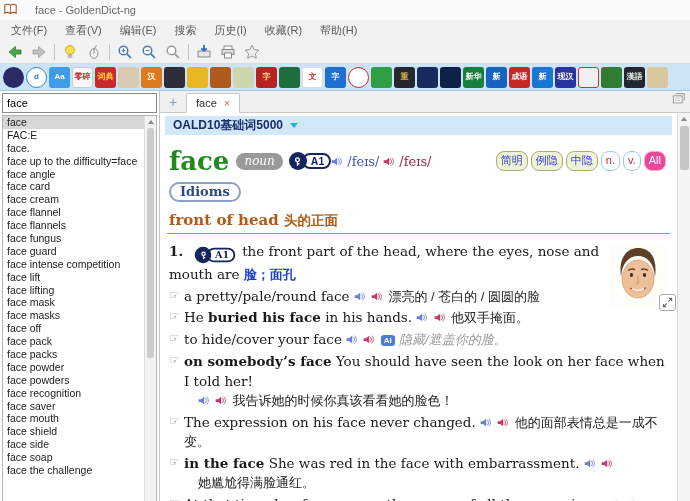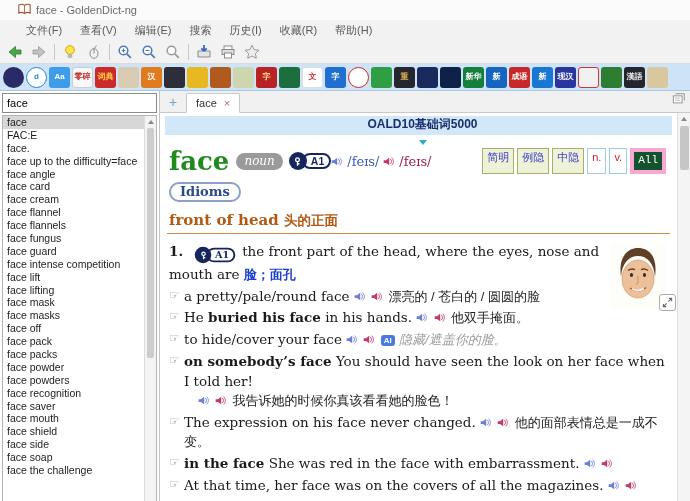--- a/index.html
+++ b/index.html
@@ -1,23 +1,23 @@
 <!DOCTYPE html>
 <html><head>
 <meta charset="utf-8">
 <style>
   * { margin:0; padding:0; box-sizing:border-box; }
   html,body { width:690px; height:501px; overflow:hidden; background:#fff;
               font-family:"Liberation Sans", sans-serif; }
 
   
   .titlebar { height:20px; background:#fbfbfb; display:flex; align-items:center;
-              padding-left:18px; font-size:11px; color:#6b6b6b; gap:5px; }
+              padding-left:4px; font-size:11px; color:#6b6b6b; gap:18px; }
   .menubar { height:20px; background:#f2f2f2; display:flex; align-items:center;
-             font-size:11px; color:#5a5a5a; padding-left:17px; }
+             font-size:11px; color:#5a5a5a; padding-left:2px; }
   .menubar .mi { padding:2px 9px; cursor:default; }
   .toolbar { height:24px; background:#f2f2f2; border-bottom:1px solid #dadada;
              display:flex; align-items:center; padding-left:3px; }
   .tbtn { width:24px; height:21px; display:flex; align-items:center; justify-content:center; }
   .tsep { width:1px; height:16px; background:#c8c8c8; margin:0 3px; }
 
   
   .dictbar { height:27px; background:#cfe3f6; border-bottom:1px solid #a9c6e2;
              display:flex; align-items:center; gap:2px; padding:0 3px; overflow:hidden; }
   .dtile { width:21px; height:21px; border-radius:3px; flex:0 0 auto;
@@ -55,42 +55,42 @@
   .tabbar-right { margin-left:auto; padding:0 4px 3px 0; }
 
   .article-zone { flex:1; display:flex; min-height:0; }
   .article { flex:1; overflow:hidden; padding:3px 5px 0 5px; position:relative; }
   .art-scroll { width:13px; background:#f4f4f4; border-left:1px solid #dcdcdc;
                 display:flex; flex-direction:column; align-items:center; }
   .as-thumb { width:9px; height:44px; background:#c6c6c6; border-radius:2px; margin-top:2px; }
 
   
   .dictheader { background:#d2e7f8; height:19px; display:flex; align-items:center;
-                gap:7px; padding-left:8px; font-size:12px; font-weight:bold; color:#1a2e6e;flex-direction:column; }
+                gap:7px; padding-left:8px; font-size:12px; font-weight:bold; color:#1a2e6e; }
   .serif { font-family:"DejaVu Serif","Liberation Serif",serif; }
 
   .hw-row { display:flex; align-items:center; margin-top:13px; padding-left:4px; }
   .hw { font-family:"DejaVu Serif",serif; font-size:26px; font-weight:bold; color:#1f8b1f; line-height:1; }
   .pos-pill { background:#9a9a9a; color:#fff; font-style:italic; border-radius:9px;
               padding:1px 8px 2px; font-size:12px; font-family:"DejaVu Serif",serif; margin-left:7px; }
   .kb { display:inline-flex; align-items:center; margin-left:6px; }
   .kb-circle { width:18px; height:18px; border-radius:50%; background:#16265c;
                display:inline-flex; align-items:center; justify-content:center; z-index:2; }
   .kb-a1 { border:2px solid #16265c; border-radius:9px; padding:0 5px 0 7px; font-size:10.5px;
            font-weight:bold; color:#16265c; background:#fff; margin-left:-5px; height:16px;
            display:inline-flex; align-items:center; }
   .pron-uk { color:#3a56c4; font-size:13px; margin:0 4px 0 3px; }
   .pron-us { color:#9b2242; font-size:13px; margin-left:3px; }
   .spks svg { vertical-align:-1px; margin-right:2px; }
 
   .viewbtns { margin-left:auto; display:flex; gap:3px; margin-right:6px; }
-  .vb { font-size:11px; padding:2px 4px; border-radius:0; line-height:1.2; }
+  .vb { font-size:11px; padding:2px 4px; border-radius:8px; line-height:1.2; }
   .vb-soft { background:#eef2d8; border:1px solid #a8b068; color:#3a3ac8; }
   .vb-pos  { background:#fff; border:1px solid #9fcbe8; color:#cc2233; }
-  .vb-all  { background:#14532d; border:4px solid #f9a8d4; color:#fff;font-family:Liberation Mono, monospace; }
+  .vb-all  { background:#ec4899; border:1px solid #f9a8d4; color:#fff; }
 
   .idioms { display:inline-block; border:2px solid #8aa0c8; border-radius:11px; padding:0 9px 1px;
             color:#2a4a8a; font-family:"DejaVu Serif",serif; font-weight:bold; font-size:13px;
             margin:8px 0 0 4px; }
 
   .section-h { font-family:"DejaVu Serif",serif; font-weight:bold; font-size:15px;
                color:#b05a14; margin:9px 0 0 4px; }
   .section-h .zh { font-family:"Liberation Sans",sans-serif; font-size:13.5px; }
   .section-hr { border:none; border-top:1px solid #d08a40; margin:3px 2px 7px 2px; }
 
@@ -413,21 +413,21 @@
                 </svg> <svg width="11" height="11" viewBox="0 0 16 16">
                   <path d="M1 6v4h3.3L9 13.6V2.4L4.3 6H1z" fill="#c23a6b"></path>
                   <path d="M11 4.6c1.9 1.9 1.9 4.9 0 6.8M13 2.8c2.9 2.9 2.9 7.5 0 10.4" stroke="#c23a6b" stroke-width="1.3" fill="none" stroke-linecap="round"></path>
                 </svg></span> <span class="zh-plain">他的面部表情总是一成不变。</span></div>
             <div class="ex"><span class="ptr">☞</span><span class="ex-en"><b>in the face</b>  She was red in the face with embarrassment.</span> <span class="spks"><svg width="11" height="11" viewBox="0 0 16 16">
                   <path d="M1 6v4h3.3L9 13.6V2.4L4.3 6H1z" fill="#6b7fd7"></path>
                   <path d="M11 4.6c1.9 1.9 1.9 4.9 0 6.8M13 2.8c2.9 2.9 2.9 7.5 0 10.4" stroke="#6b7fd7" stroke-width="1.3" fill="none" stroke-linecap="round"></path>
                 </svg> <svg width="11" height="11" viewBox="0 0 16 16">
                   <path d="M1 6v4h3.3L9 13.6V2.4L4.3 6H1z" fill="#c23a6b"></path>
                   <path d="M11 4.6c1.9 1.9 1.9 4.9 0 6.8M13 2.8c2.9 2.9 2.9 7.5 0 10.4" stroke="#c23a6b" stroke-width="1.3" fill="none" stroke-linecap="round"></path>
-                </svg></span></div>
+                </svg></span><div class="ex2"><span class="zh-plain">她尴尬得满脸通红。</span></div></div>
             <div class="ex"><span class="ptr">☞</span><span class="ex-en">At that time, her face was on the covers of all the magazines.</span> <span class="spks"><svg width="11" height="11" viewBox="0 0 16 16">
                   <path d="M1 6v4h3.3L9 13.6V2.4L4.3 6H1z" fill="#6b7fd7"></path>
                   <path d="M11 4.6c1.9 1.9 1.9 4.9 0 6.8M13 2.8c2.9 2.9 2.9 7.5 0 10.4" stroke="#6b7fd7" stroke-width="1.3" fill="none" stroke-linecap="round"></path>
                 </svg> <svg width="11" height="11" viewBox="0 0 16 16">
                   <path d="M1 6v4h3.3L9 13.6V2.4L4.3 6H1z" fill="#c23a6b"></path>
                   <path d="M11 4.6c1.9 1.9 1.9 4.9 0 6.8M13 2.8c2.9 2.9 2.9 7.5 0 10.4" stroke="#c23a6b" stroke-width="1.3" fill="none" stroke-linecap="round"></path>
                 </svg></span></div>
           </div>
 
         

